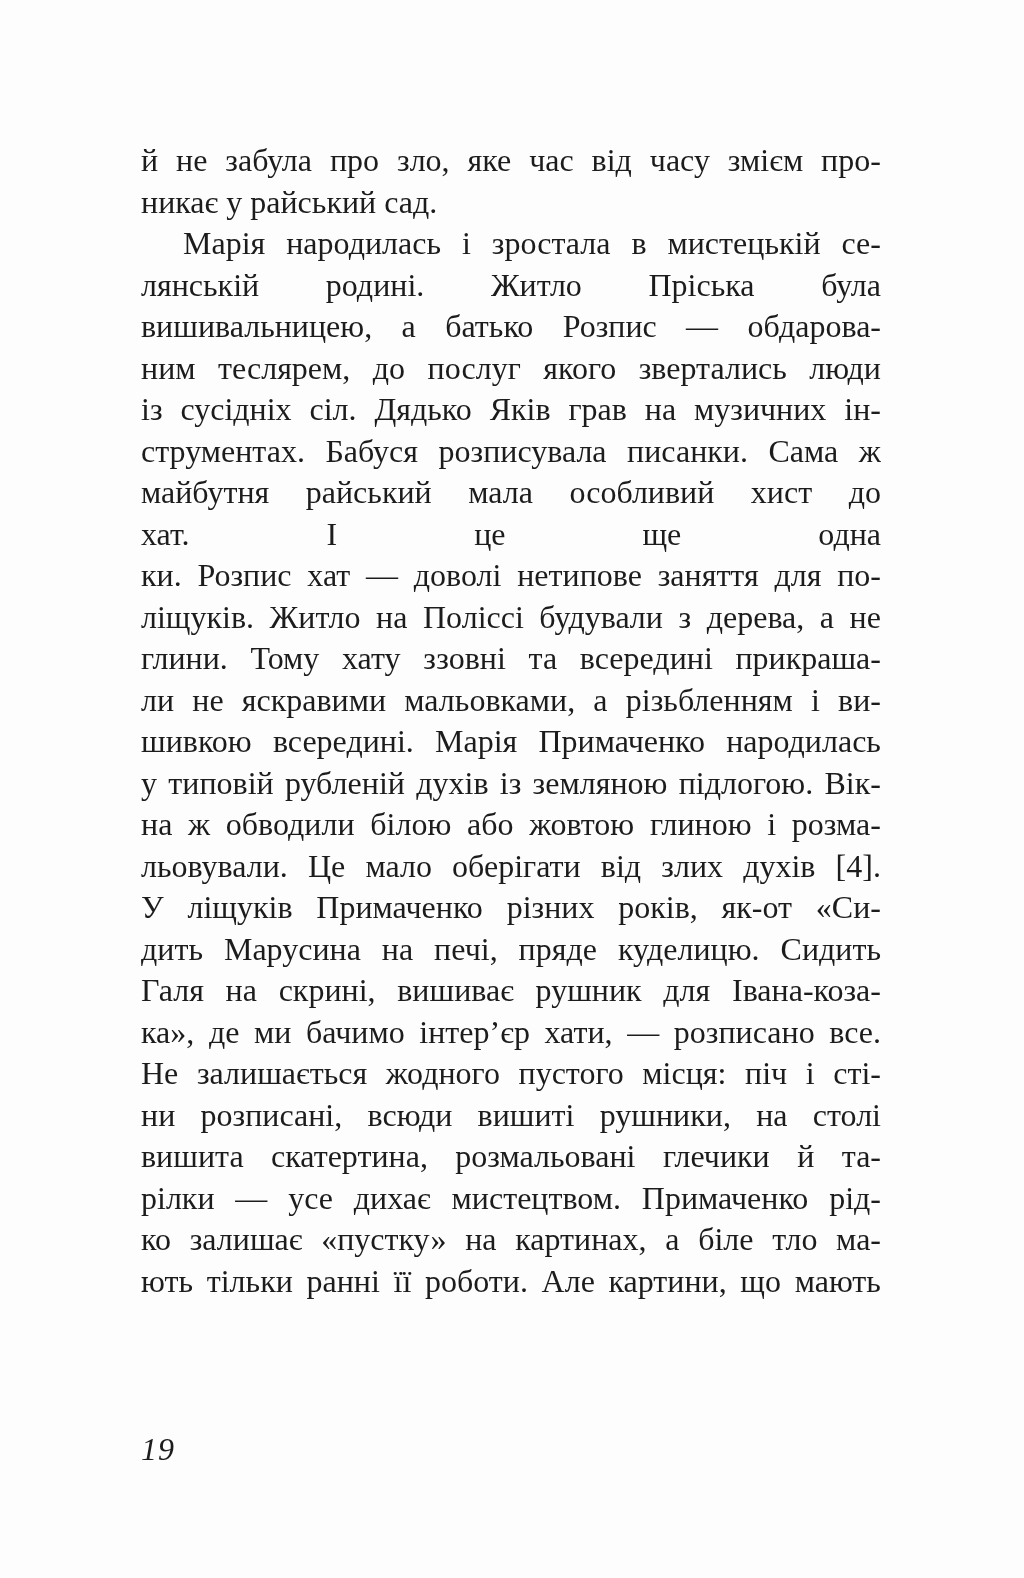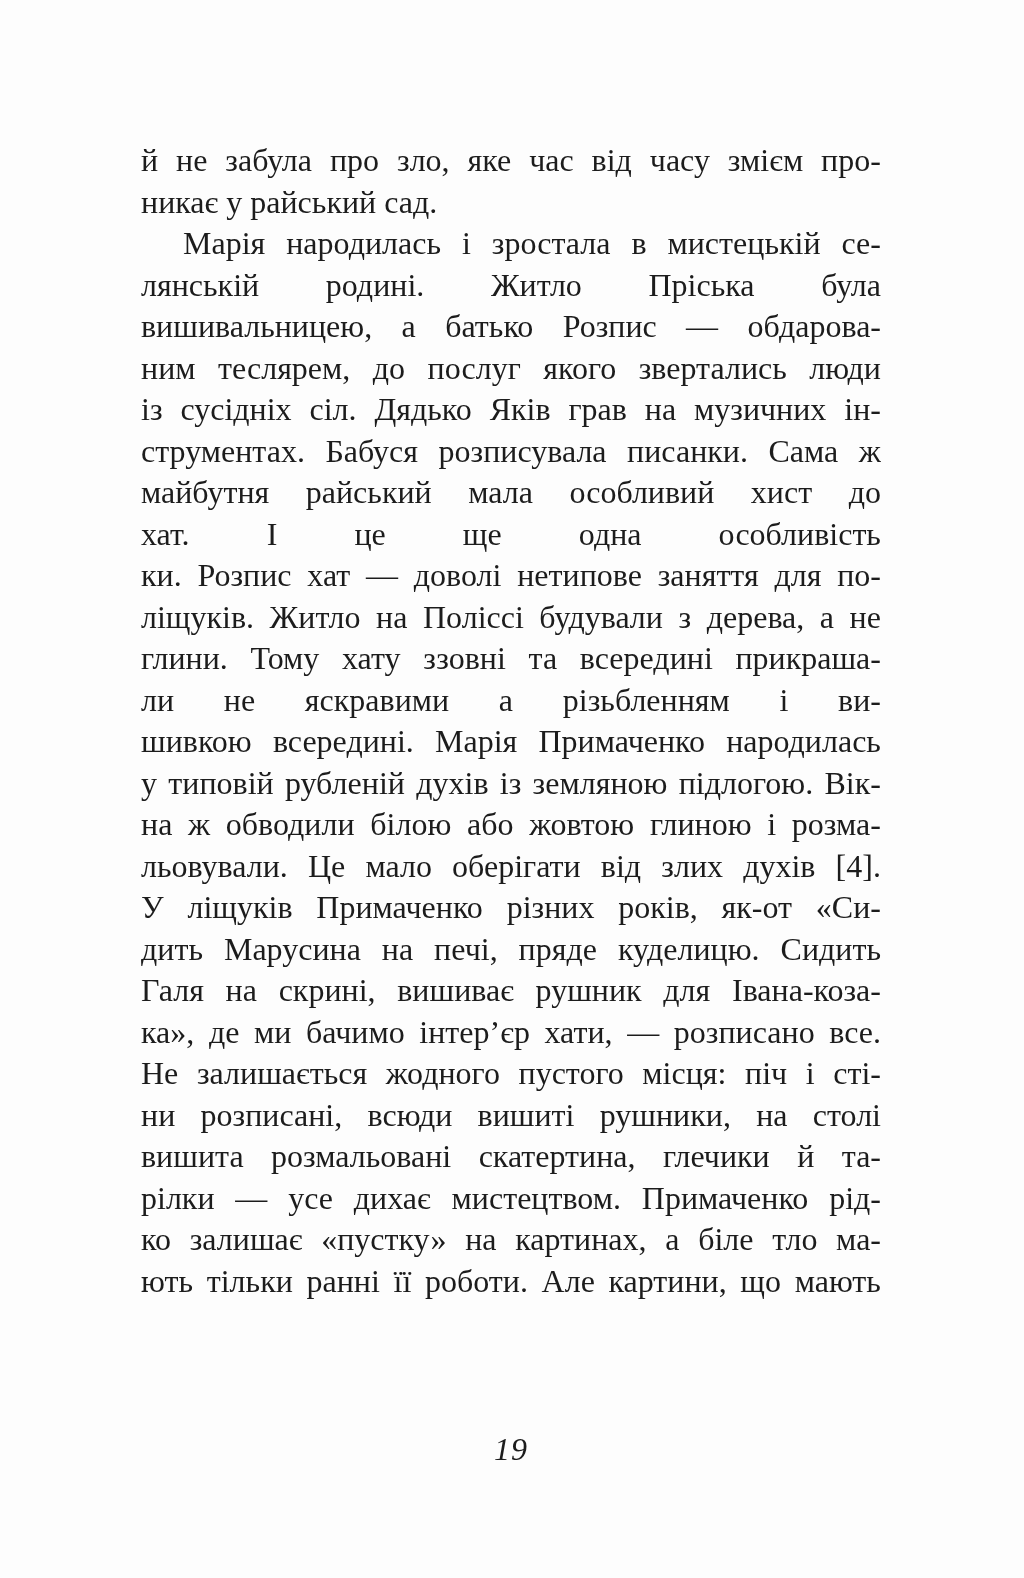--- a/index.html
+++ b/index.html
@@ -37,54 +37,53 @@
   .line.indent span:first-child {
     margin-left: 42px;
   }
   .page-number {
     position: absolute;
     left: 141px;
     top: 1428px;
     width: 740px;
     height: 42px;
     line-height: 42px;
-    text-align: center;
     font-style: italic;
     font-size: 32px;
     letter-spacing: 1px;
   }
 </style>
 </head>
 <body>
 
 <div class="page">
   <div class="text-block">
       <div class="line justify"><span>й</span><span>не</span><span>забула</span><span>про</span><span>зло,</span><span>яке</span><span>час</span><span>від</span><span>часу</span><span>змієм</span><span>про-</span></div>
       <div class="line">никає у райський сад.</div>
       <div class="line justify indent"><span>Марія</span><span>народилась</span><span>і</span><span>зростала</span><span>в</span><span>мистецькій</span><span>се-</span></div>
       <div class="line justify"><span>лянській</span><span>родині.</span><span>Житло</span><span>Пріська</span><span>була</span></div>
       <div class="line justify"><span>вишивальницею,</span><span>а</span><span>батько</span><span>Розпис</span><span>—</span><span>обдарова-</span></div>
       <div class="line justify"><span>ним</span><span>теслярем,</span><span>до</span><span>послуг</span><span>якого</span><span>звертались</span><span>люди</span></div>
       <div class="line justify"><span>із</span><span>сусідніх</span><span>сіл.</span><span>Дядько</span><span>Яків</span><span>грав</span><span>на</span><span>музичних</span><span>ін-</span></div>
       <div class="line justify"><span>струментах.</span><span>Бабуся</span><span>розписувала</span><span>писанки.</span><span>Сама</span><span>ж</span></div>
       <div class="line justify"><span>майбутня</span><span>райський</span><span>мала</span><span>особливий</span><span>хист</span><span>до</span></div>
-      <div class="line justify"><span>хат.</span><span>І</span><span>це</span><span>ще</span><span>одна</span><span>особливість</span></div>
+      <div class="line justify"><span>хат.</span><span>І</span><span>це</span><span>ще</span><span>одна</span></div>
       <div class="line justify"><span>ки.</span><span>Розпис</span><span>хат</span><span>—</span><span>доволі</span><span>нетипове</span><span>заняття</span><span>для</span><span>по-</span></div>
       <div class="line justify"><span>ліщуків.</span><span>Житло</span><span>на</span><span>Поліссі</span><span>будували</span><span>з</span><span>дерева,</span><span>а</span><span>не</span></div>
       <div class="line justify"><span>глини.</span><span>Тому</span><span>хату</span><span>ззовні</span><span>та</span><span>всередині</span><span>прикраша-</span></div>
-      <div class="line justify"><span>ли</span><span>не</span><span>яскравими</span><span>а</span><span>різьбленням</span><span>і</span><span>ви-</span></div>
+      <div class="line justify"><span>ли</span><span>не</span><span>яскравими</span><span>мальовками,</span><span>а</span><span>різьбленням</span><span>і</span><span>ви-</span></div>
       <div class="line justify"><span>шивкою</span><span>всередині.</span><span>Марія</span><span>Примаченко</span><span>народилась</span></div>
       <div class="line justify"><span>у</span><span>типовій</span><span>рубленій</span><span>духів</span><span>із</span><span>земляною</span><span>підлогою.</span><span>Вік-</span></div>
       <div class="line justify"><span>на</span><span>ж</span><span>обводили</span><span>білою</span><span>або</span><span>жовтою</span><span>глиною</span><span>і</span><span>розма-</span></div>
       <div class="line justify"><span>льовували.</span><span>Це</span><span>мало</span><span>оберігати</span><span>від</span><span>злих</span><span>духів</span><span>[4].</span></div>
       <div class="line justify"><span>У</span><span>ліщуків</span><span>Примаченко</span><span>різних</span><span>років,</span><span>як-от</span><span>«Си-</span></div>
       <div class="line justify"><span>дить</span><span>Марусина</span><span>на</span><span>печі,</span><span>пряде</span><span>куделицю.</span><span>Сидить</span></div>
       <div class="line justify"><span>Галя</span><span>на</span><span>скрині,</span><span>вишиває</span><span>рушник</span><span>для</span><span>Івана-коза-</span></div>
       <div class="line justify"><span>ка»,</span><span>де</span><span>ми</span><span>бачимо</span><span>інтер’єр</span><span>хати,</span><span>—</span><span>розписано</span><span>все.</span></div>
       <div class="line justify"><span>Не</span><span>залишається</span><span>жодного</span><span>пустого</span><span>місця:</span><span>піч</span><span>і</span><span>сті-</span></div>
       <div class="line justify"><span>ни</span><span>розписані,</span><span>всюди</span><span>вишиті</span><span>рушники,</span><span>на</span><span>столі</span></div>
-      <div class="line justify"><span>вишита</span><span>розмальовані</span><span>скатертина,</span><span>глечики</span><span>й</span><span>та-</span></div>
+      <div class="line justify"><span>вишита</span><span>скатертина,</span><span>розмальовані</span><span>глечики</span><span>й</span><span>та-</span></div>
       <div class="line justify"><span>рілки</span><span>—</span><span>усе</span><span>дихає</span><span>мистецтвом.</span><span>Примаченко</span><span>рід-</span></div>
       <div class="line justify"><span>ко</span><span>залишає</span><span>«пустку»</span><span>на</span><span>картинах,</span><span>а</span><span>біле</span><span>тло</span><span>ма-</span></div>
       <div class="line justify"><span>ють</span><span>тільки</span><span>ранні</span><span>її</span><span>роботи.</span><span>Але</span><span>картини,</span><span>що</span><span>мають</span></div>
     </div>
   <div class="page-number">19</div>
 </div>
 
 </body></html>

